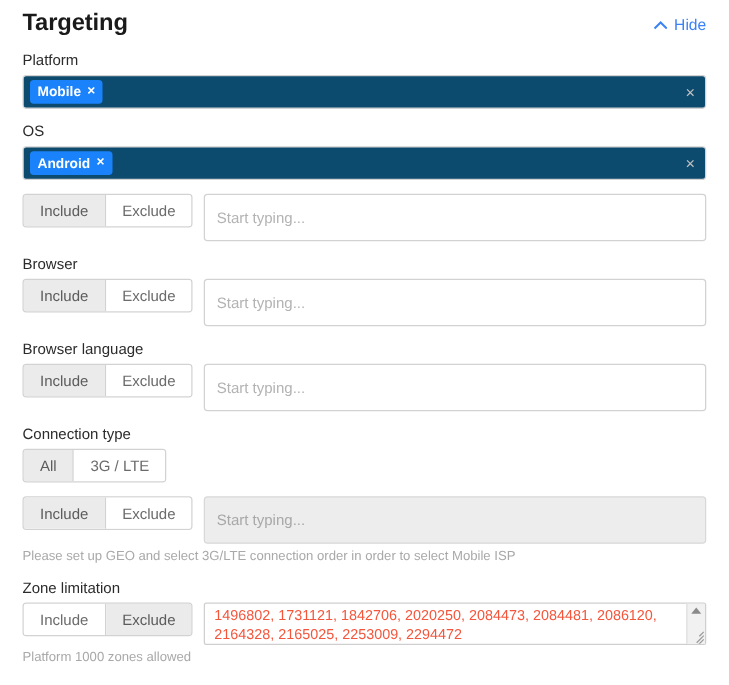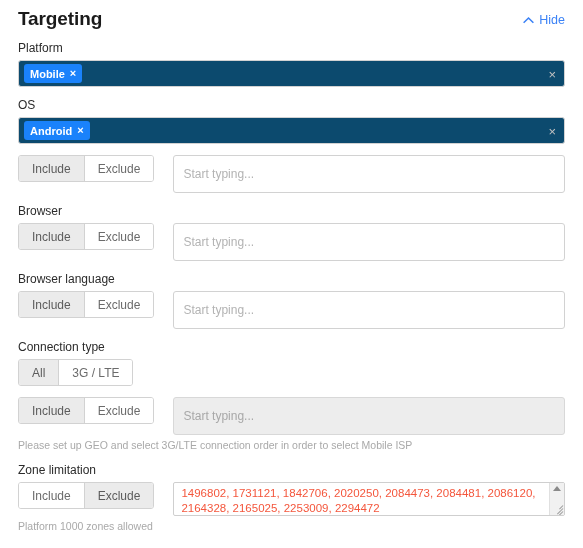--- a/index.html
+++ b/index.html
@@ -16,21 +16,21 @@
   .header { display: flex; align-items: flex-start; justify-content: space-between; padding-top: 8px; }
   .title { font-size: 19px; font-weight: bold; color: #1a1a1a; letter-spacing: -0.1px; line-height: 22px; margin: 0; }
   .hide-link { display: flex; align-items: center; gap: 5px; color: #3b82f6; font-size: 12.5px; cursor: pointer; padding-top: 5px; }
   .chev { display: inline-block; width: 11px; height: 11px; position: relative; }
   .chev svg { display: block; }
 
   
   .field { margin-top: 11px; }
   .field-label { font-size: 12px; color: #2b2b2b; margin-bottom: 5px; line-height: 14px; }
 
-  .row { display: flex; align-items: stretch; gap: 19px; }
+  .row { display: flex; align-items: stretch; gap: 9px; }
 
   
   .toggle { display: flex; border: 1px solid #d2d2d2; border-radius: 3px; overflow: hidden; background: #fff; flex: 0 0 auto; height: 27px; }
   .toggle .opt {
     font-size: 12px; color: #6b6b6b; background: #ffffff;
     padding: 0 13px; display: flex; align-items: center; justify-content: center;
     cursor: pointer; border-right: 1px solid #d2d2d2; white-space: nowrap;
   }
   .toggle .opt:last-child { border-right: none; }
   .toggle .opt.active { background: #ebebeb; color: #5c5c5c; }

